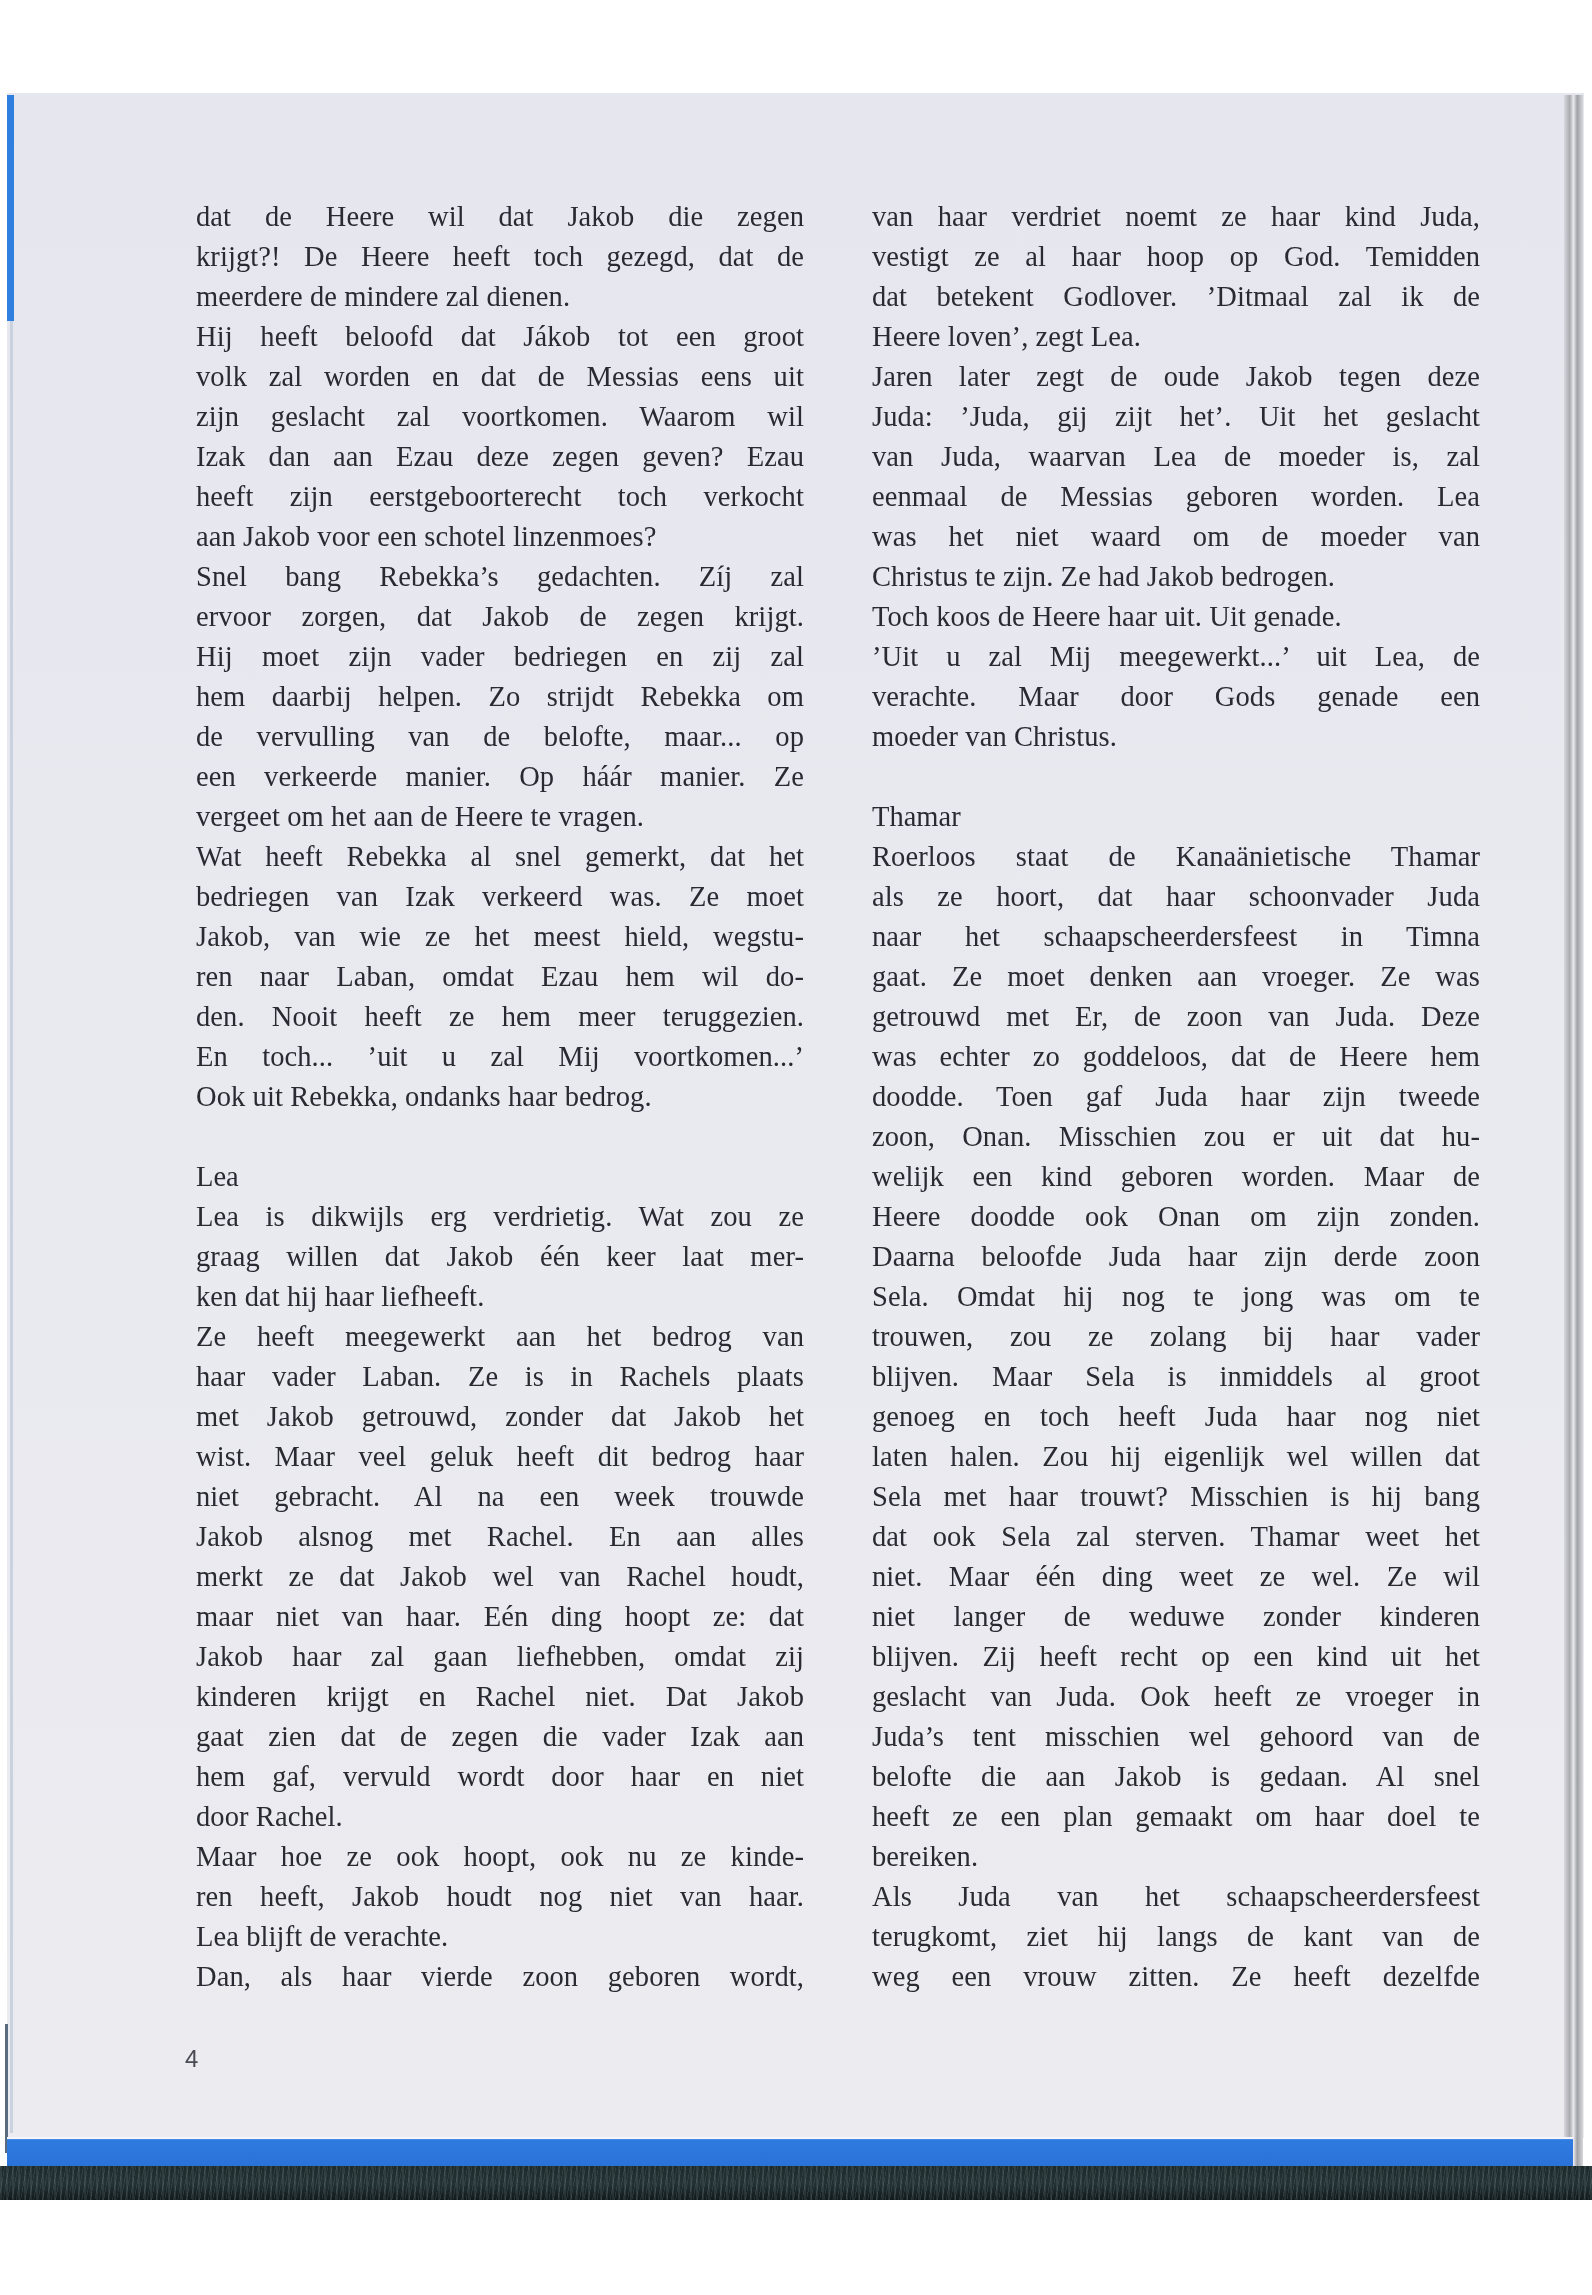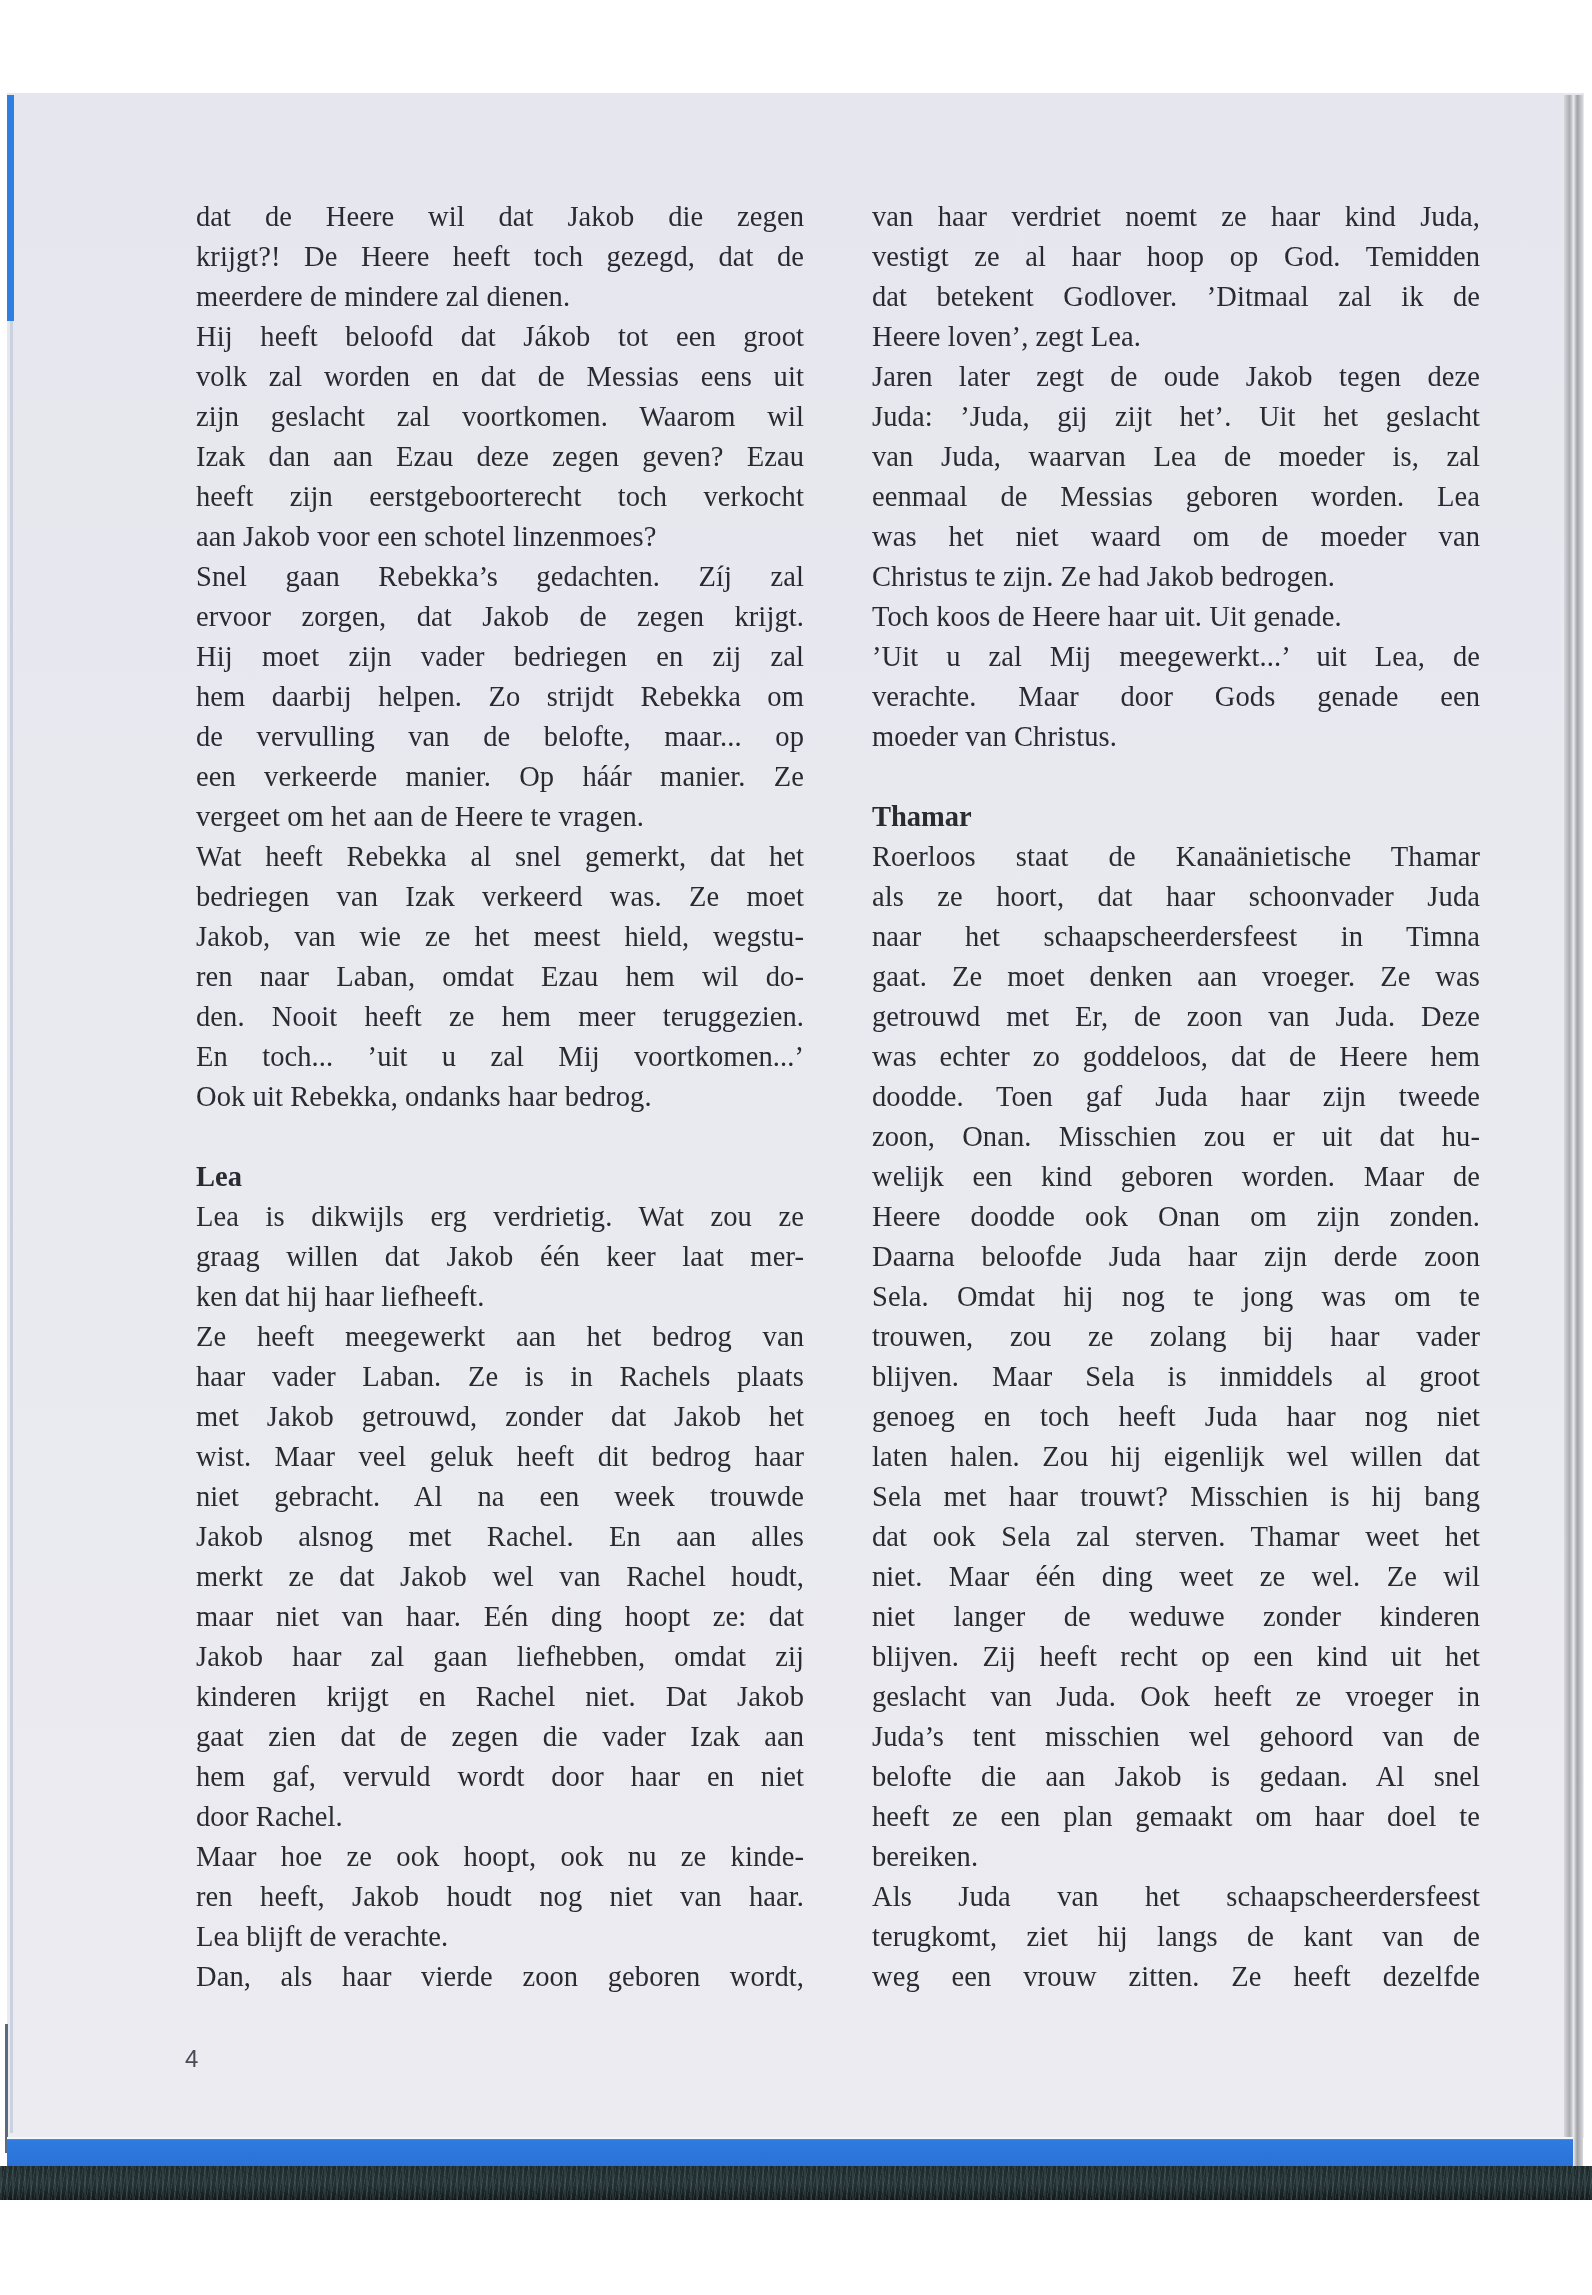--- a/index.html
+++ b/index.html
@@ -45,21 +45,21 @@
   }
   .col-left { left: 188px; margin-left: 8px; }
   .col-right { left: 872px; }
   .line {
     display: block; height: 40px; white-space: nowrap;
     text-align: justify; text-align-last: justify;
     letter-spacing: 0.1px;
   }
   .line.last { text-align-last: left; }
   .heading {
-    display: block; height: 40px; font-weight: bold; font-size: 28.5px;
+    display: block; height: 40px; font-weight: normal; font-size: 28.5px;
     color: #2a2a33;
   }
   .spacer { display: block; height: 40px; }
   .page-number {
     position: absolute; left: 185px; top: 2045px;
     font-family: "Liberation Sans", "DejaVu Sans", sans-serif;
     font-size: 24px; color: #4a4a55;
   }
 </style>
 </head>
@@ -81,21 +81,21 @@
     </div>
     <div>
       <span class="line">Hij heeft beloofd dat Jákob tot een groot</span>
       <span class="line">volk zal worden en dat de Messias eens uit</span>
       <span class="line">zijn geslacht zal voortkomen. Waarom wil</span>
       <span class="line">Izak dan aan Ezau deze zegen geven? Ezau</span>
       <span class="line">heeft zijn eerstgeboorterecht toch verkocht</span>
       <span class="line last">aan Jakob voor een schotel linzenmoes?</span>
     </div>
     <div>
-      <span class="line">Snel gaan Rebekka’s gedachten. Zíj zal</span>
+      <span class="line">Snel bang Rebekka’s gedachten. Zíj zal</span>
       <span class="line">ervoor zorgen, dat Jakob de zegen krijgt.</span>
       <span class="line">Hij moet zijn vader bedriegen en zij zal</span>
       <span class="line">hem daarbij helpen. Zo strijdt Rebekka om</span>
       <span class="line">de vervulling van de belofte, maar... op</span>
       <span class="line">een verkeerde manier. Op háár manier. Ze</span>
       <span class="line last">vergeet om het aan de Heere te vragen.</span>
     </div>
     <div>
       <span class="line">Wat heeft Rebekka al snel gemerkt, dat het</span>
       <span class="line">bedriegen van Izak verkeerd was. Ze moet</span>

